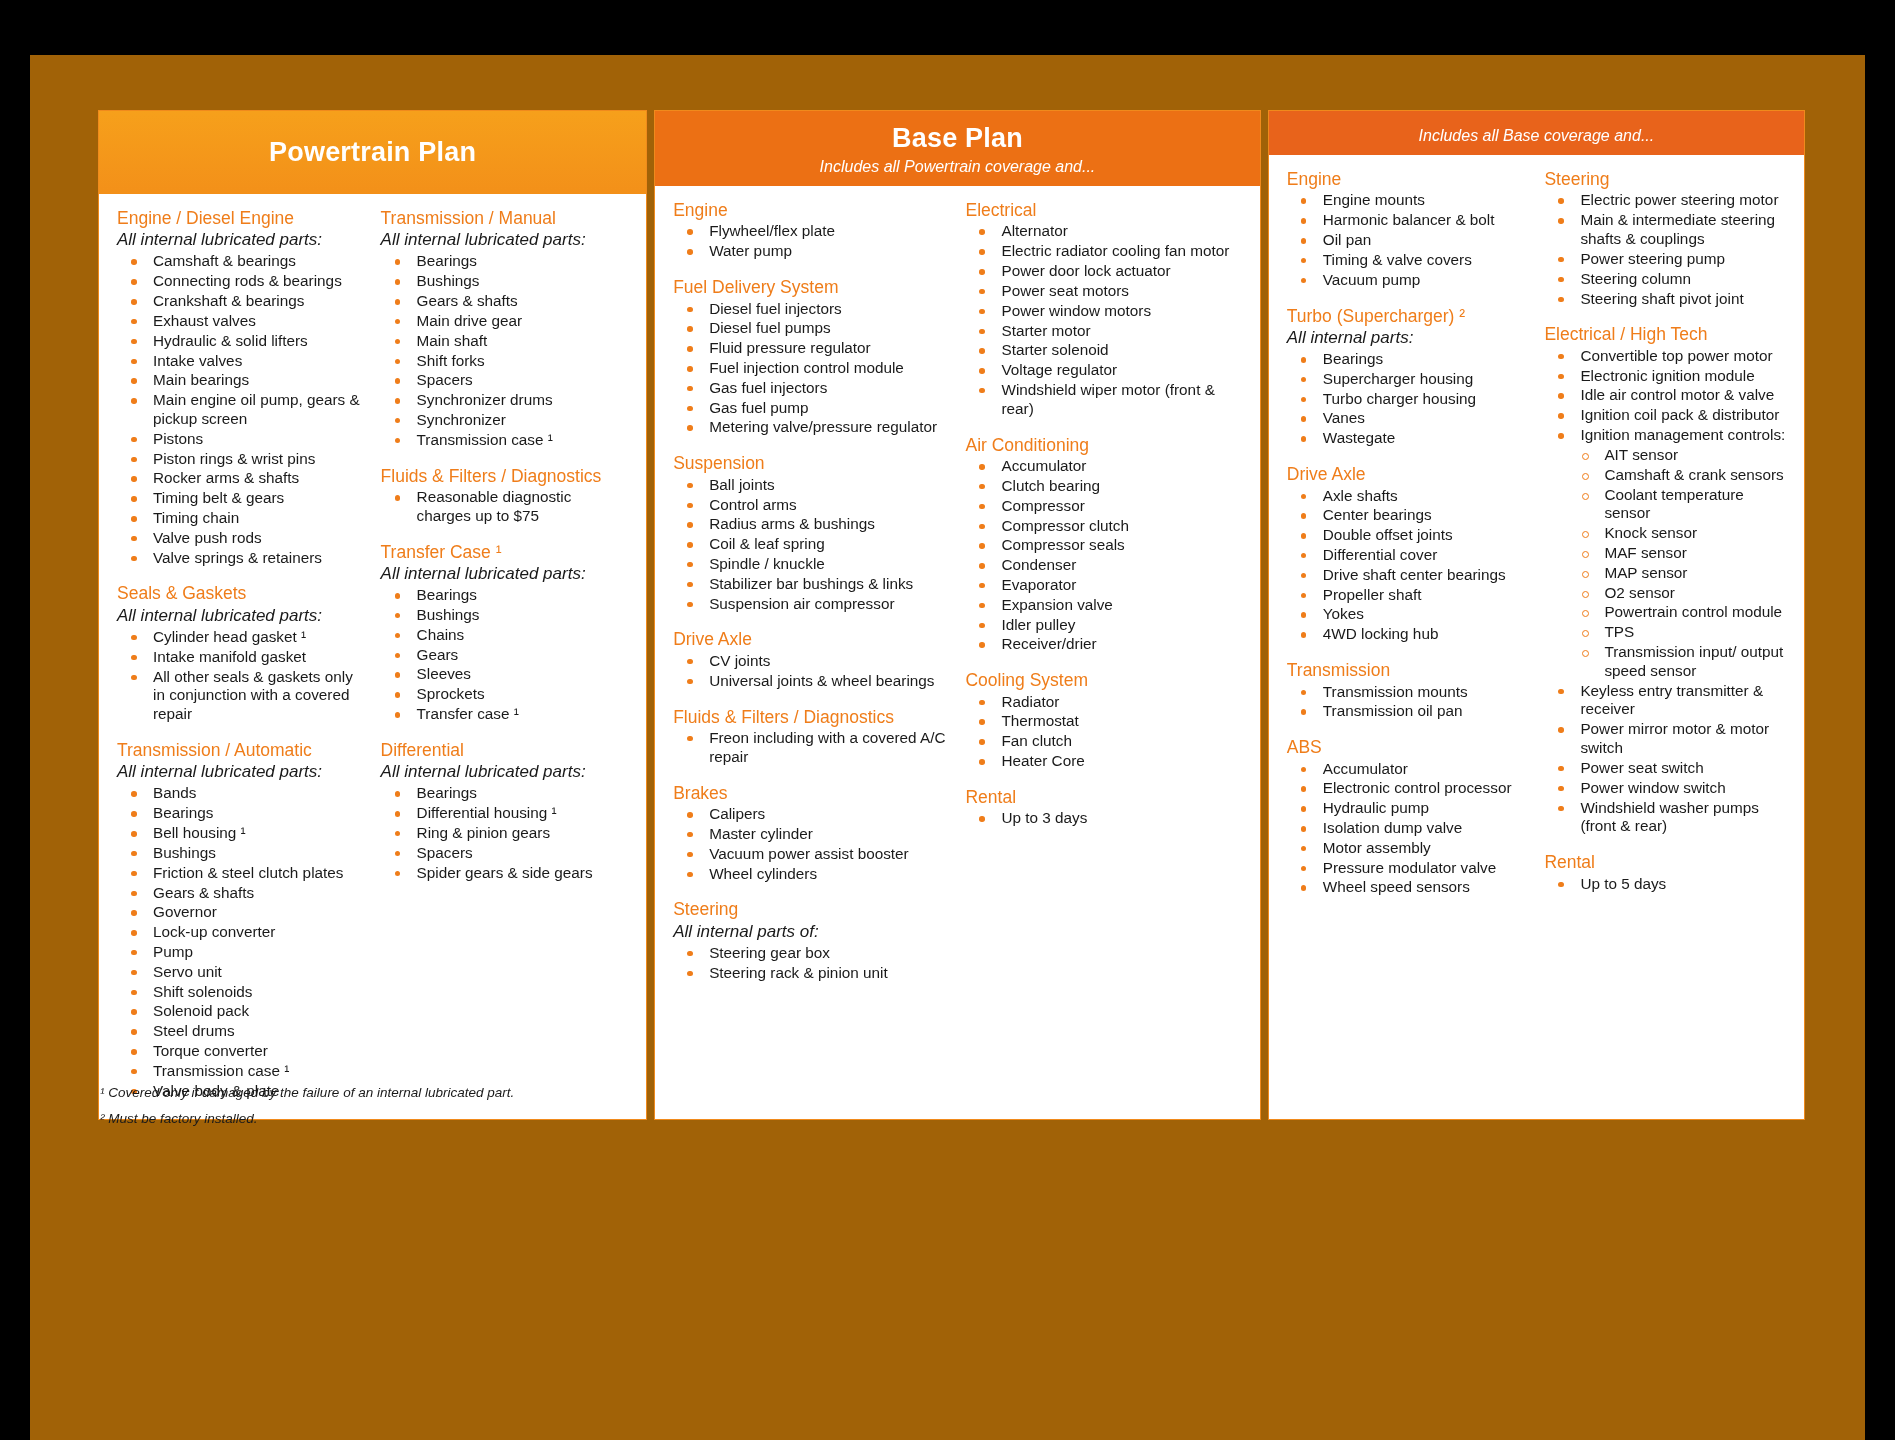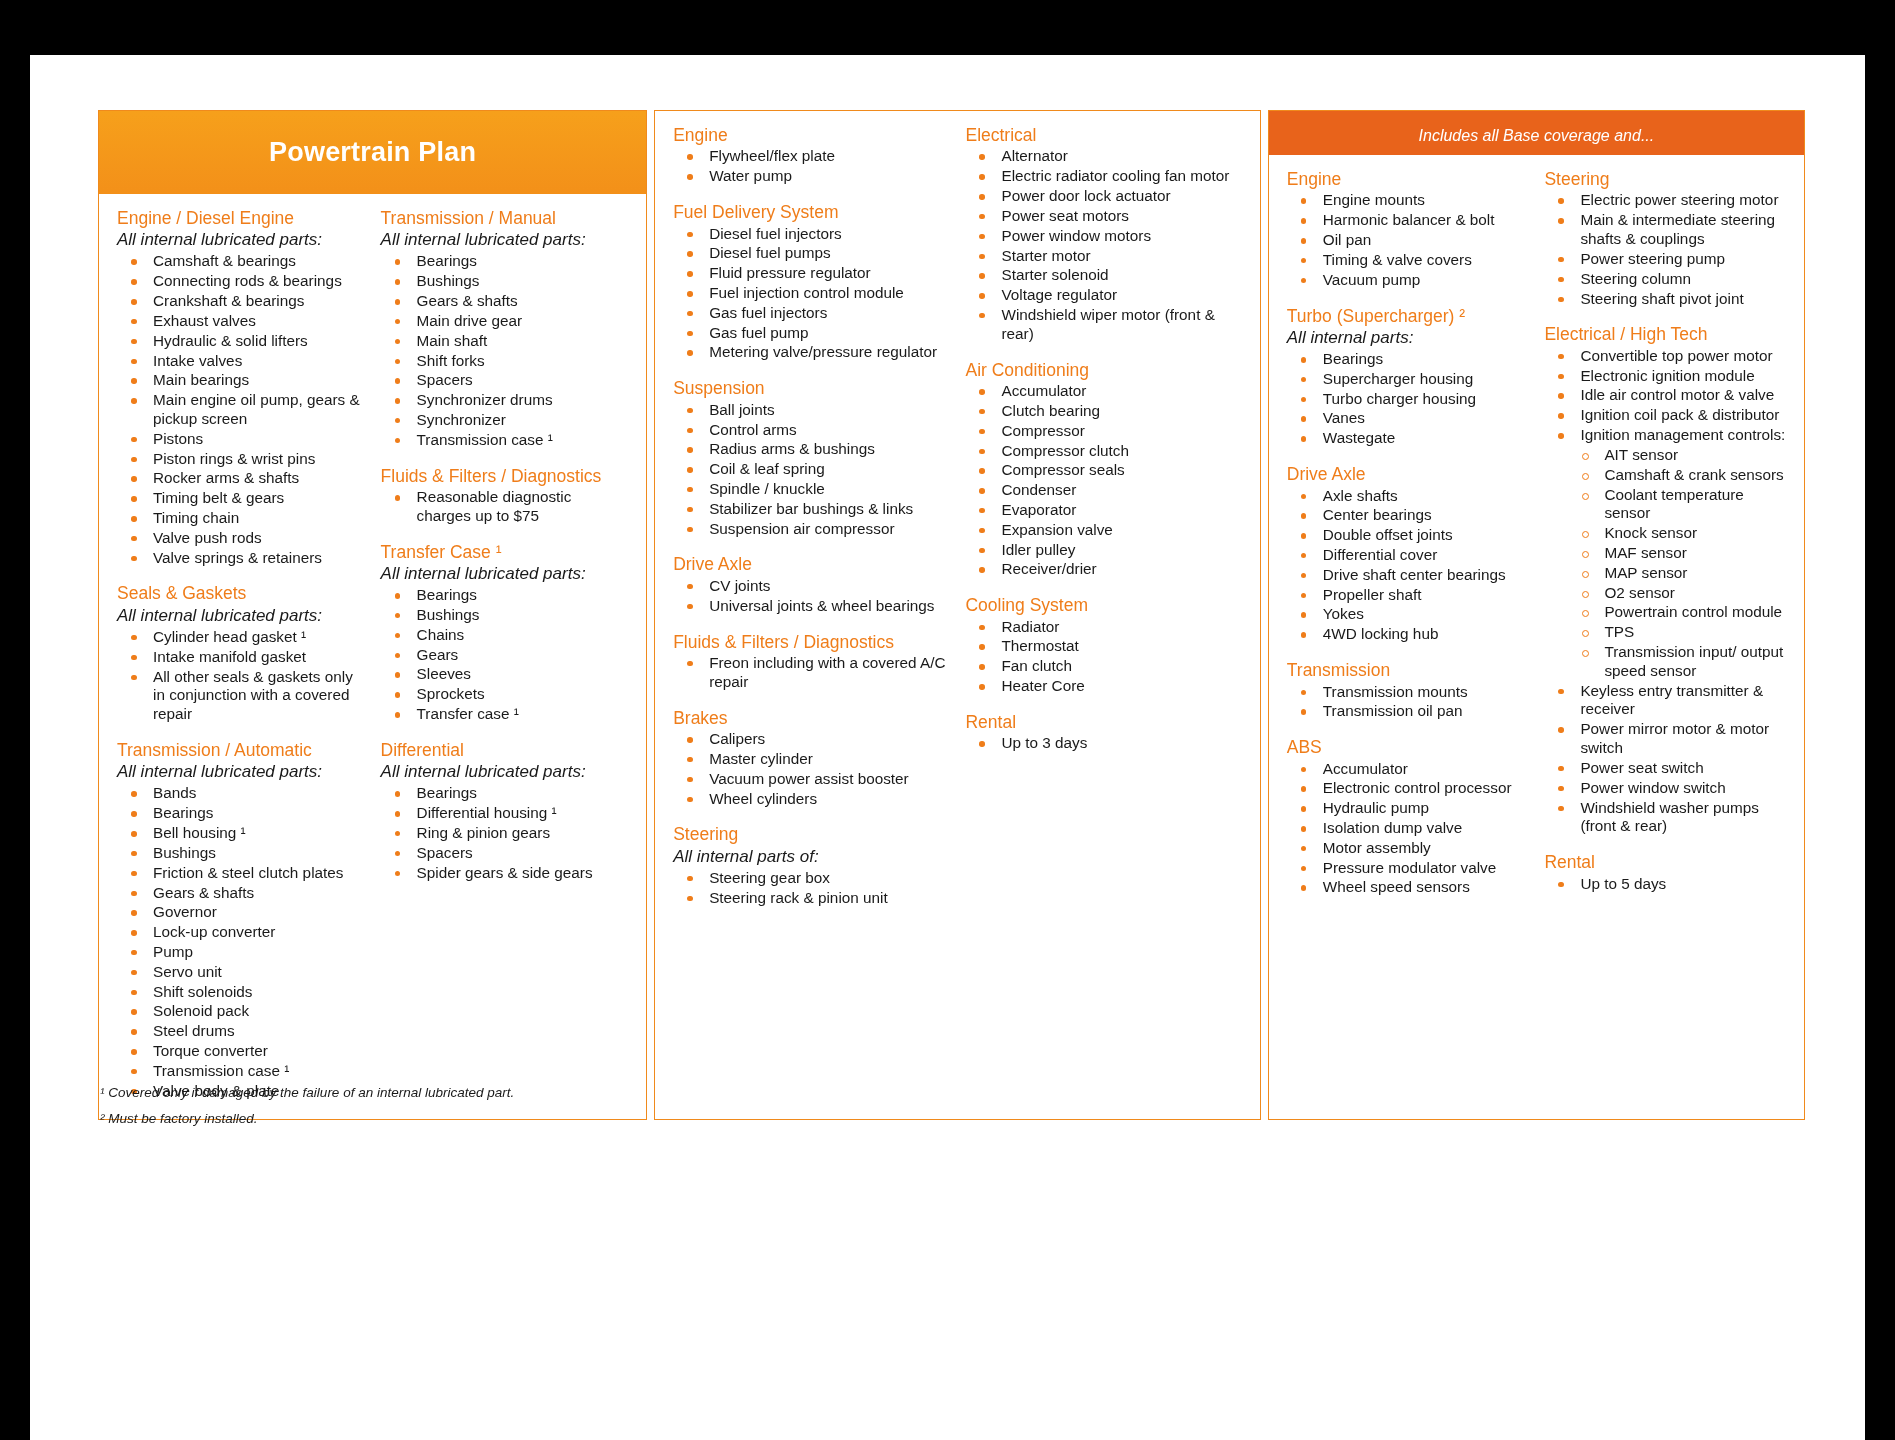--- a/index.html
+++ b/index.html
@@ -12,21 +12,21 @@
     height: 1440px;
     font-family: "Liberation Sans", sans-serif;
     overflow: hidden;
   }
   .page {
     position: absolute;
     left: 30px;
     top: 55px;
     width: 1835px;
     height: 1385px;
-    background: #ffffff;
+    background: #a16207;
   }
   .plans {
     position: absolute;
     left: 68px;
     top: 55px;
     width: 1707px;
     display: flex;
     gap: 7px;
   }
   .plan {
@@ -240,20 +240,24 @@
                 <li>Differential housing ¹</li>
                 <li>Ring &amp; pinion gears</li>
                 <li>Spacers</li>
                 <li>Spider gears &amp; side gears</li>
               </ul>
             </div>
           </div>
         </div>
       </div>
       <div class="plan base">
+        <div class="plan-header">
+          <div class="plan-title">Base Plan</div>
+          <div class="plan-sub">Includes all Powertrain coverage and...</div>
+        </div>
         <div class="plan-body">
           <div class="col">
             <div class="sect">
               <div class="sect-title">Engine</div>
               <ul class="items">
                 <li>Flywheel/flex plate</li>
                 <li>Water pump</li>
               </ul>
             </div>
             <div class="sect">

